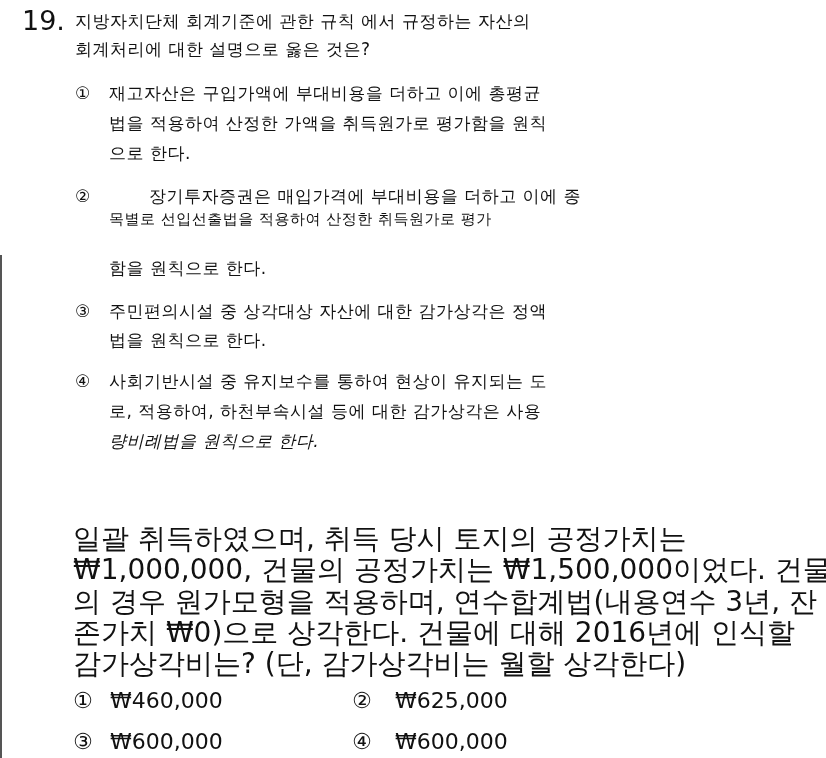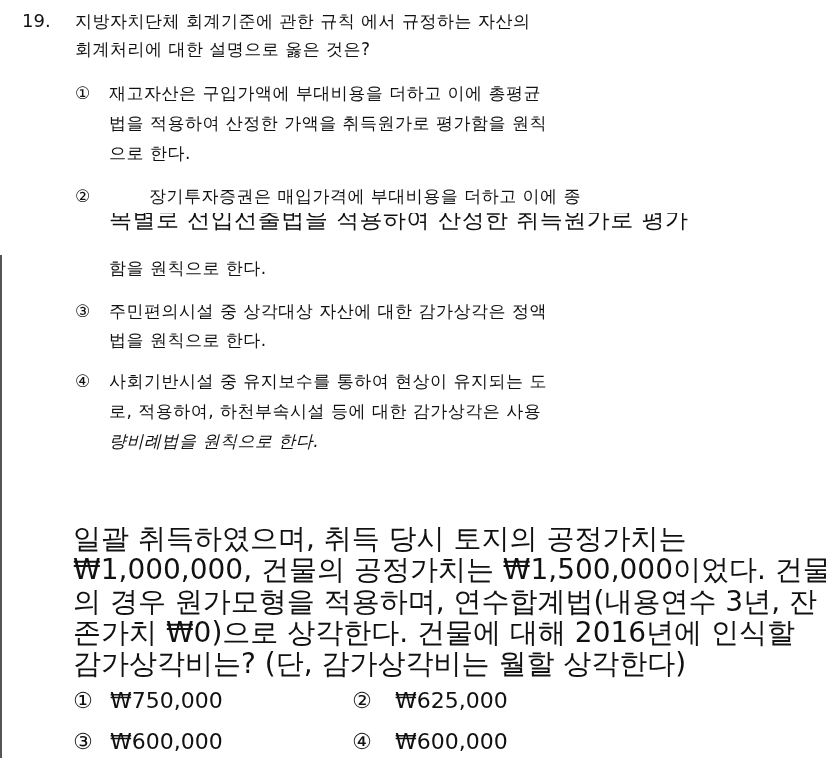--- a/index.html
+++ b/index.html
@@ -27,31 +27,31 @@
       position: absolute;
       white-space: nowrap;
       font-size: 17px;
       line-height: 26px;
       letter-spacing: 0.5px;
     }
     .q-num {
       position: absolute;
       left: 22px;
       top: 8px;
-      font-size: 18px;
+      font-size: 27px;
       line-height: 26px;
     }
     .clip-line {
       position: absolute;
       left: 109px;
       top: 213px;
       height: 20px;
       overflow: hidden;
       white-space: nowrap;
-      font-size: 23px;
+      font-size: 15px;
       line-height: 26px;
       letter-spacing: 0.5px;
     }
     .clip-line span {
       display: block;
       margin-top: -7px;
     }
     .tight {
       letter-spacing: 0;
       font-size: 28px;
@@ -105,21 +105,21 @@
 
 <div>
   <div class="line tight" style="left:73px; top:526px;">일괄 취득하였으며, 취득 당시 토지의 공정가치는</div>
   <div class="line tight" style="left:73px; top:557px;">₩1,000,000, 건물의 공정가치는 ₩1,500,000이었다. 건물</div>
   <div class="line tight" style="left:73px; top:589px;">의 경우 원가모형을 적용하며, 연수합계법(내용연수 3년, 잔</div>
   <div class="line tight" style="left:73px; top:620px;">존가치 ₩0)으로 상각한다. 건물에 대해 2016년에 인식할</div>
   <div class="line tight" style="left:73px; top:651px;">감가상각비는? (단, 감가상각비는 월할 상각한다)</div>
 
   <div>
     <span class="choice" style="left:73px; top:688px;">①</span>
-    <span class="choice" style="left:110px; top:688px;">₩750,000</span>
+    <span class="choice" style="left:110px; top:688px;">₩460,000</span>
   </div>
   <div>
     <span class="choice" style="left:352px; top:688px;">②</span>
     <span class="choice" style="left:395px; top:688px;">₩625,000</span>
   </div>
   <div>
     <span class="choice" style="left:73px; top:729px;">③</span>
     <span class="choice" style="left:110px; top:729px;">₩600,000</span>
   </div>
   <div>

